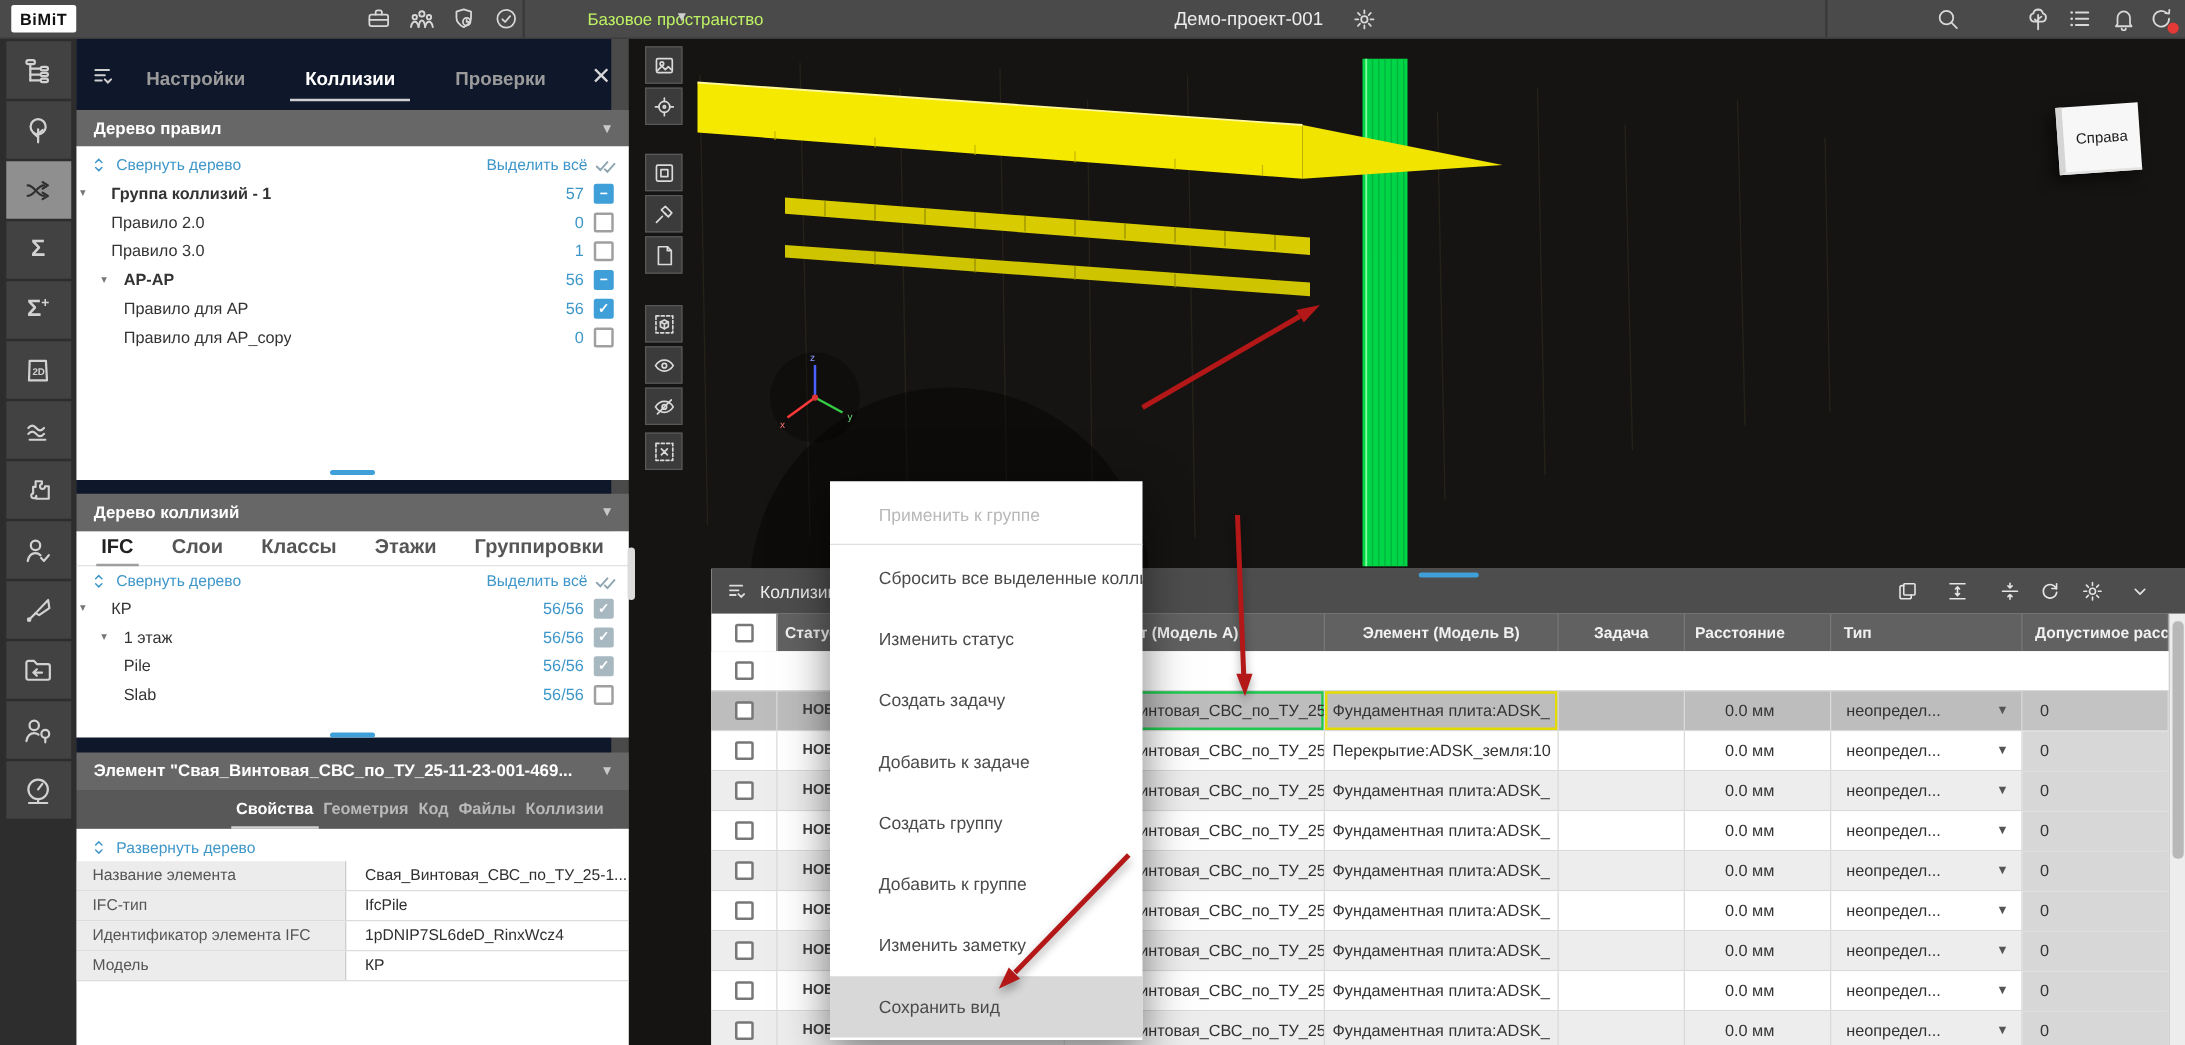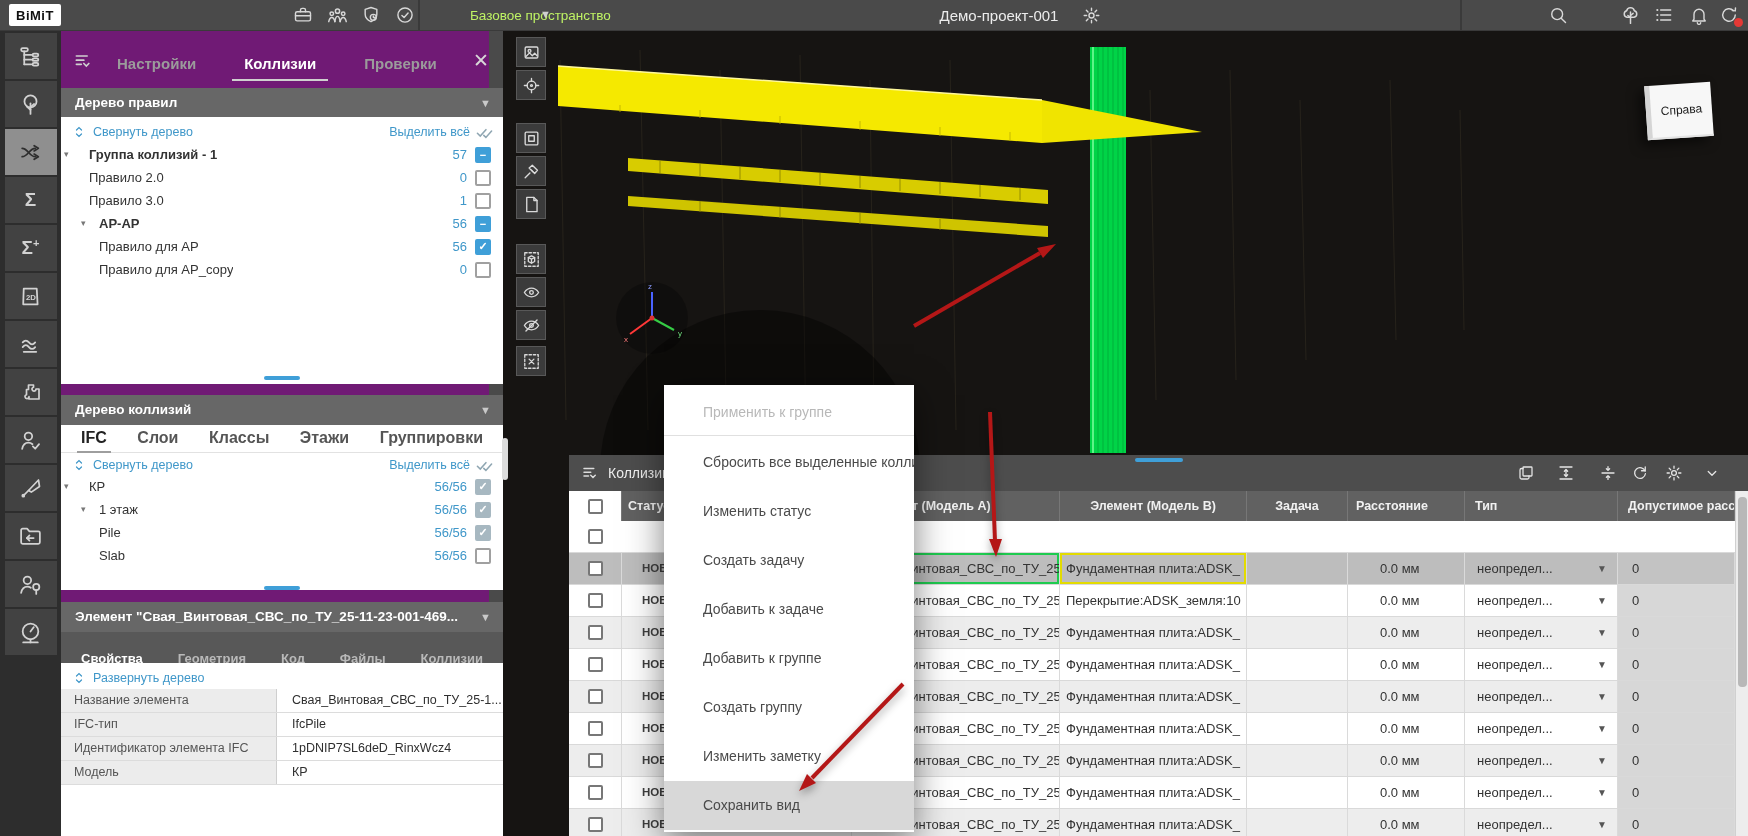--- a/index.html
+++ b/index.html
@@ -19,21 +19,21 @@
 
   
   .rail { position:absolute; left:0; top:31px; width:61px; height:805px; background:#2d2d2d; z-index:55; display:flex; flex-direction:column; align-items:center; padding-top:2px; }
   .side-btn { width:52px; height:46px; margin-bottom:2px; background:#424242; color:#d2d2d2; display:flex; align-items:center; justify-content:center; flex:0 0 auto; }
   .side-btn.active { background:#8f8f8f; color:#2e2e2e; }
   .txt-ic { font-size:19px; font-weight:bold; line-height:1; }
   .txt-ic sup { font-size:11px; }
   .help-btn { position:absolute; left:16px; top:764px; width:27px; height:27px; border-radius:50%; background:#707070; color:#fff; font-weight:bold; font-size:14px; display:flex; align-items:center; justify-content:center; }
 
   
-  .lpanel { position:absolute; left:61px; top:31px; width:428px; height:805px; background:#701a75; z-index:50; }
+  .lpanel { position:absolute; left:61px; top:31px; width:428px; height:805px; background:#0f172a; z-index:50; }
   .ptabs { position:absolute; left:0; top:0; width:442px; height:57px; }
   .filter-ic { position:absolute; left:12px; top:20px; color:#cfcfcf; }
   .main-tabs { position:absolute; left:44px; top:18px; display:flex; gap:24px; }
   .main-tabs .tab { height:32px; line-height:30px; padding:0 12px; font-size:15px; font-weight:bold; color:#9b9b9b; }
   .main-tabs .tab.active { color:#fff; border-bottom:2px solid #cfcfcf; }
   .close-x { position:absolute; right:14px; top:18px; font-size:19px; color:#d8d8d8; }
 
   .sec-h { position:absolute; left:0; width:442px; height:30px; background:#676767; color:#fff; font-weight:bold; font-size:13.5px; line-height:30px; padding-left:14px; white-space:nowrap; overflow:hidden; }
   .sec-h .chev { position:absolute; right:12px; top:0; color:#c9c9c9; font-size:11px; }
   .sec-body { position:absolute; left:0; width:442px; background:#fff; overflow:hidden; }
@@ -50,21 +50,21 @@
   .cb { width:16px; height:16px; margin-left:8px; border:2px solid #a0a0a0; border-radius:2px; background:#fff; display:flex; align-items:center; justify-content:center; font-size:11px; font-weight:bold; color:#fff; flex:0 0 auto; }
   .cb.on, .cb.minus { background:#3f9fd8; border-color:#3f9fd8; }
   .cb.ongray { background:#a7b8c1; border-color:#a7b8c1; }
 
   .handle { position:absolute; width:36px; height:4px; background:#3f9fd8; border-radius:2px; left:203px; z-index:5; }
 
   .sub-tabs { display:flex; justify-content:space-between; align-items:center; height:28px; padding:0 16px; border-bottom:1px solid #e2e2e2; }
   .sub-tabs .tab { height:28px; line-height:26px; padding:0 4px; font-size:16px; font-weight:bold; color:#555; }
   .sub-tabs .tab.active { color:#222; border-bottom:2px solid #9e9e9e; }
 
-  .etabs { position:absolute; left:0; width:442px; height:31px; background:#585858; display:flex; justify-content:space-between; padding:12px 16px; }
+  .etabs { position:absolute; left:0; width:442px; height:31px; background:#585858; display:flex; justify-content:flex-end; padding:0 16px; }
   .etabs .tab { height:31px; line-height:29px; padding:0 4px; font-size:13px; font-weight:bold; color:#b9b9b9; }
   .etabs .tab.active { color:#fff; border-bottom:2px solid #cfcfcf; }
 
   .prop-row { display:grid; grid-template-columns:216px 1fr; height:24px; border-bottom:1px solid #dcdcdc; font-size:12.5px; }
   .prop-row .pn { background:#ececec; color:#555; padding-left:13px; line-height:23px; border-right:1px solid #cfcfcf; white-space:nowrap; overflow:hidden; }
   .prop-row .pv { padding-left:15px; color:#2f2f2f; line-height:23px; white-space:nowrap; overflow:hidden; }
 
   .edge-handle { position:absolute; left:502px; top:438px; width:6px; height:42px; background:#dcdcdc; border-radius:3px; z-index:52; }
 
   
@@ -825,22 +825,22 @@
     </div>
 </div>
 
 <div class="cmenu" id="cmenu">
     <div class="cm-item small disabled">Применить к группе</div>
     <div class="cm-sep"></div>
     <div class="cm-item">Сбросить все выделенные коллизии</div>
     <div class="cm-item">Изменить статус</div>
     <div class="cm-item">Создать задачу</div>
     <div class="cm-item">Добавить к задаче</div>
+    <div class="cm-item">Создать группу</div>
     <div class="cm-item">Добавить к группе</div>
-    <div class="cm-item">Создать группу</div>
     <div class="cm-item">Изменить заметку</div>
     <div class="cm-item hl">Сохранить вид</div>
   </div>
 
 <svg class="overlay">
   <g>
     <line x1="990" y1="412" x2="995" y2="541" stroke="#b41717" stroke-width="4"></line>
     <polygon points="996,557 989,539 1002,539" fill="#b41717"></polygon>
   </g>
   <g>

